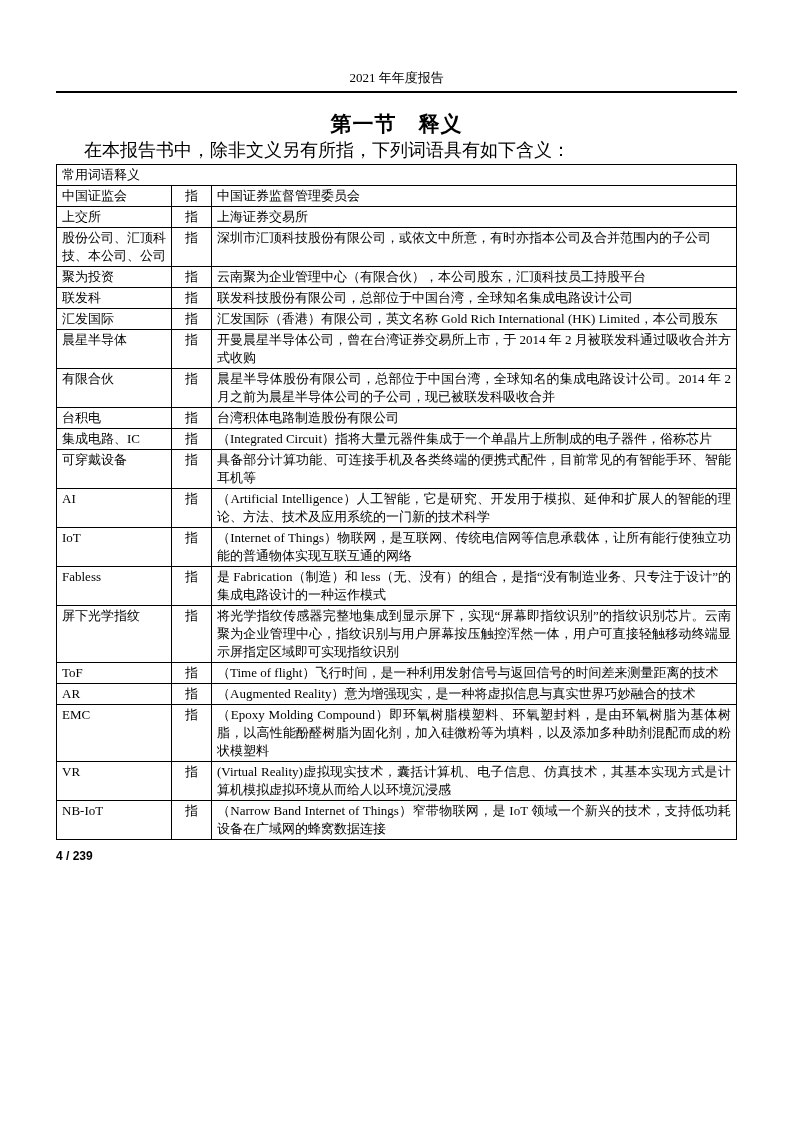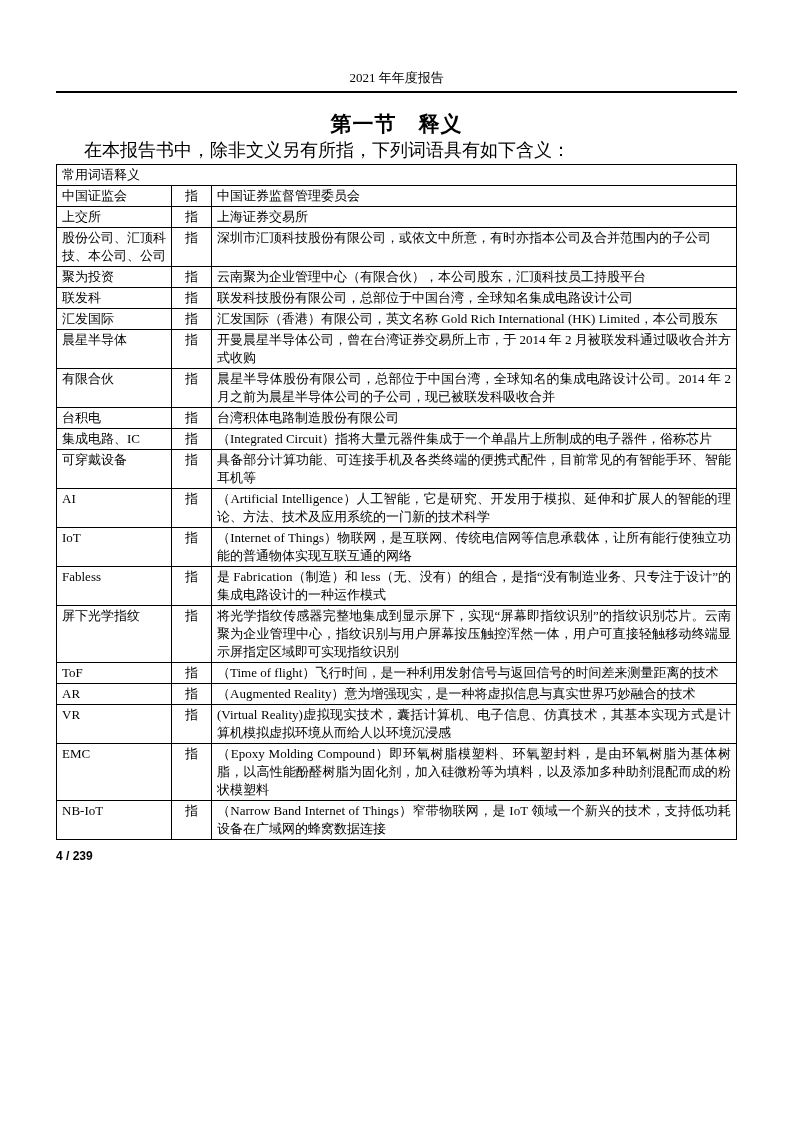--- a/index.html
+++ b/index.html
@@ -172,28 +172,28 @@
     <td class="term">ToF</td>
     <td class="zhi">指</td>
     <td class="def">（Time of flight）飞行时间，是一种利用发射信号与返回信号的时间差来测量距离的技术</td>
   </tr>
         <tr>
     <td class="term">AR</td>
     <td class="zhi">指</td>
     <td class="def">（Augmented Reality）意为增强现实，是一种将虚拟信息与真实世界巧妙融合的技术</td>
   </tr>
         <tr>
+    <td class="term">EMC</td>
+    <td class="zhi">指</td>
+    <td class="def">（Epoxy Molding Compound）即环氧树脂模塑料、环氧塑封料，是由环氧树脂为基体树脂，以高性能酚醛树脂为固化剂，加入硅微粉等为填料，以及添加多种助剂混配而成的粉状模塑料</td>
+  </tr>
+        <tr>
     <td class="term">VR</td>
     <td class="zhi">指</td>
     <td class="def">(Virtual Reality)虚拟现实技术，囊括计算机、电子信息、仿真技术，其基本实现方式是计算机模拟虚拟环境从而给人以环境沉浸感</td>
-  </tr>
-        <tr>
-    <td class="term">EMC</td>
-    <td class="zhi">指</td>
-    <td class="def">（Epoxy Molding Compound）即环氧树脂模塑料、环氧塑封料，是由环氧树脂为基体树脂，以高性能酚醛树脂为固化剂，加入硅微粉等为填料，以及添加多种助剂混配而成的粉状模塑料</td>
   </tr>
         <tr>
     <td class="term">NB-IoT</td>
     <td class="zhi">指</td>
     <td class="def">（Narrow Band Internet of Things）窄带物联网，是 IoT 领域一个新兴的技术，支持低功耗设备在广域网的蜂窝数据连接</td>
   </tr>
       </tbody>
   </table>
 
   <div class="footer">4 / 239</div>

